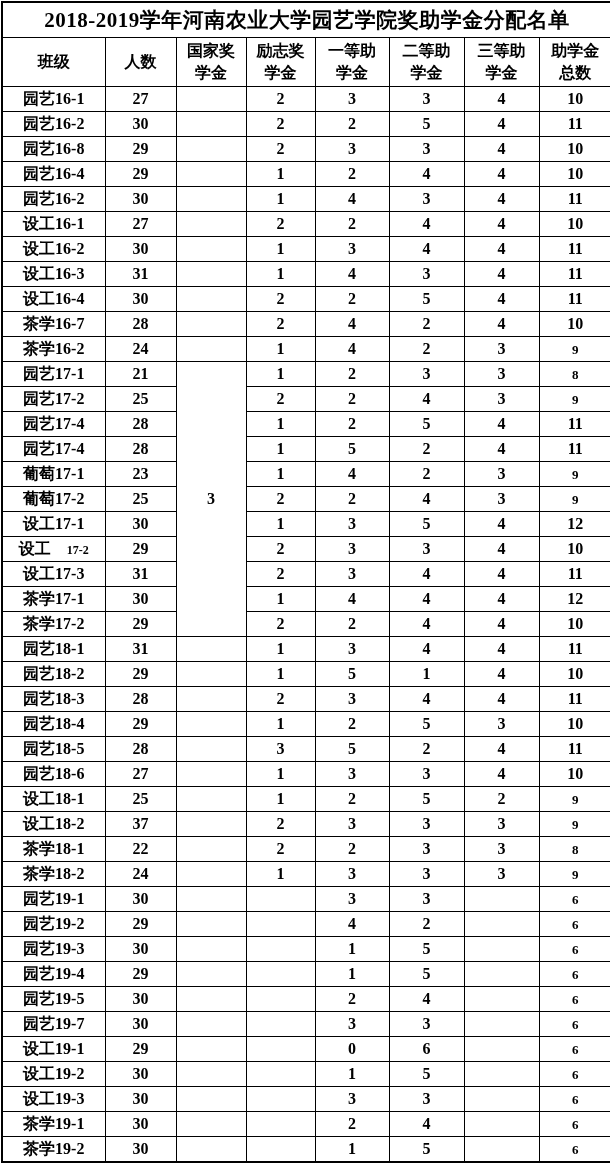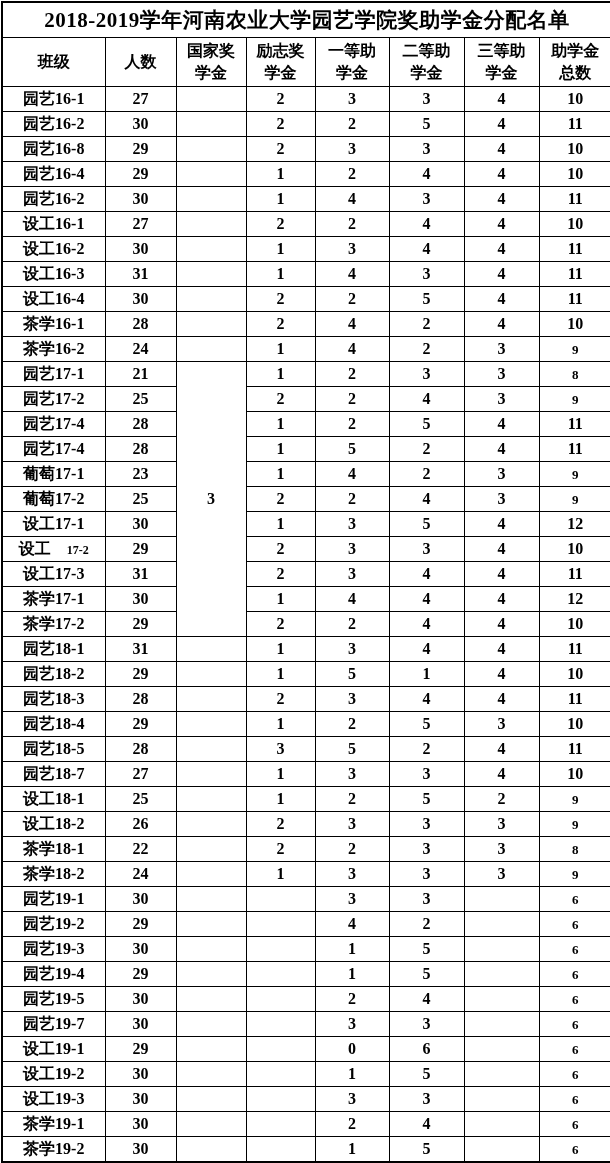--- a/index.html
+++ b/index.html
@@ -173,21 +173,21 @@
         <td>设工16-4</td>
         <td>30</td>
         <td></td>
         <td>2</td>
         <td>2</td>
         <td>5</td>
         <td>4</td>
         <td>11</td>
       </tr>
       <tr>
-        <td>茶学16-1</td>
+        <td>茶学16-7</td>
         <td>28</td>
         <td></td>
         <td>2</td>
         <td>4</td>
         <td>2</td>
         <td>4</td>
         <td>10</td>
       </tr>
       <tr>
         <td>茶学16-2</td>
@@ -343,42 +343,42 @@
         <td>园艺18-5</td>
         <td>28</td>
         <td></td>
         <td>3</td>
         <td>5</td>
         <td>2</td>
         <td>4</td>
         <td>11</td>
       </tr>
       <tr>
-        <td>园艺18-7</td>
+        <td>园艺18-6</td>
         <td>27</td>
         <td></td>
         <td>1</td>
         <td>3</td>
         <td>3</td>
         <td>4</td>
         <td>10</td>
       </tr>
       <tr>
         <td>设工18-1</td>
         <td>25</td>
         <td></td>
         <td>1</td>
         <td>2</td>
         <td>5</td>
         <td>2</td>
         <td class="sm-total">9</td>
       </tr>
       <tr>
         <td>设工18-2</td>
-        <td>26</td>
+        <td>37</td>
         <td></td>
         <td>2</td>
         <td>3</td>
         <td>3</td>
         <td>3</td>
         <td class="sm-total">9</td>
       </tr>
       <tr>
         <td>茶学18-1</td>
         <td>22</td>

